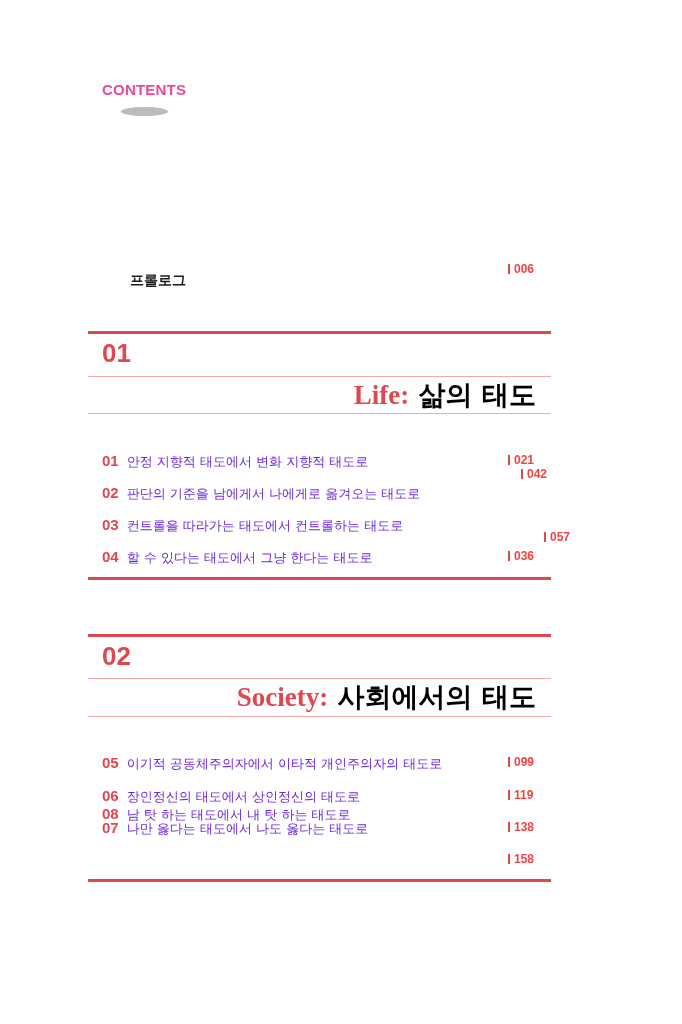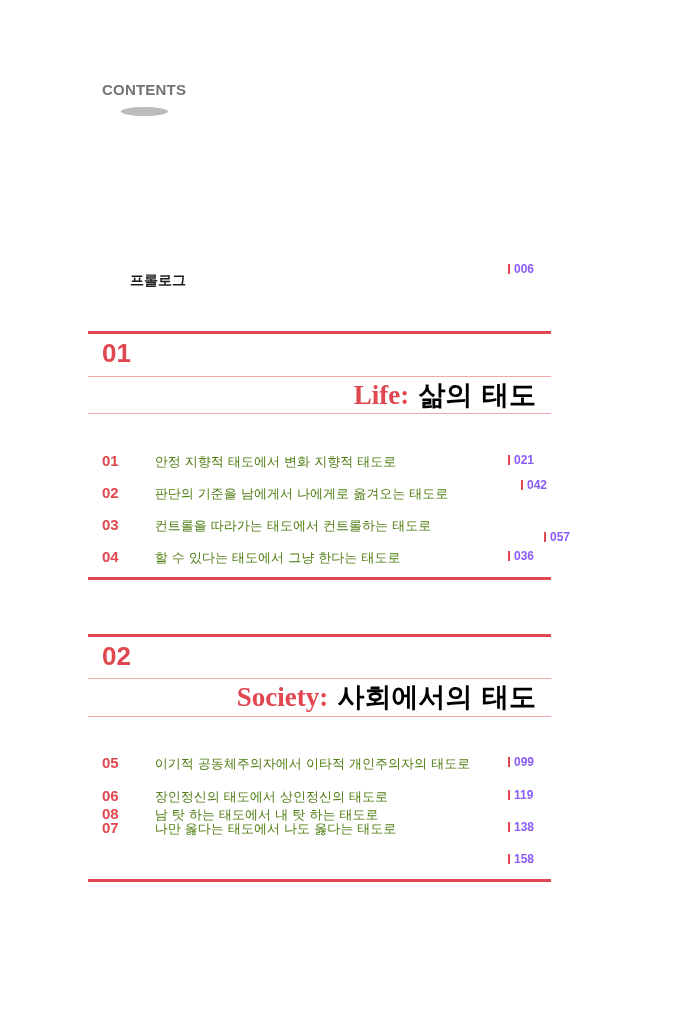--- a/index.html
+++ b/index.html
@@ -1,51 +1,51 @@
 <!DOCTYPE html>
 <html><head>
 <meta charset="utf-8">
 <style>
   html, body { margin:0; padding:0; background:#ffffff; }
   body { width:682px; height:1024px; position:relative; overflow:hidden; font-family:"DejaVu Sans", sans-serif; color:#1a1a1a; }
-  .contents-title { position:absolute; left:102px; top:81px; font-family:"Liberation Sans", sans-serif; font-weight:bold; font-size:15px; color:#737373; letter-spacing:0.2px; }
+  .contents-title { position:absolute; left:102px; top:81px; font-family:"Liberation Sans", sans-serif; font-weight:bold; font-size:15px; color:#ec4899; letter-spacing:0.2px; }
   .contents-dot { position:absolute; left:121px; top:107px; width:47px; height:9px; border-radius:50%; background:#bcbcbc; }
   .prologue { position:absolute; left:130px; top:272px; font-size:14px; font-weight:bold; }
-  .page { position:absolute; font-family:"Liberation Sans", sans-serif; font-weight:bold; font-size:12px; color:#8b5cf6; }
+  .page { position:absolute; font-family:"Liberation Sans", sans-serif; font-weight:bold; font-size:12px; color:#ef4444; }
   .page .bar { display:inline-block; width:2px; height:10px; background:#e0474f; margin-right:4px; vertical-align:-1px; }
   .rule-thick { position:absolute; left:88px; width:463px; height:3px; background:#e0474f; }
   .rule-thin { position:absolute; left:88px; width:463px; height:1px; background:#f4a9ad; }
   .part-num { position:absolute; left:102px; font-family:"Liberation Sans", sans-serif; font-weight:bold; font-size:26px; color:#e0474f; }
   .part-title { position:absolute; right:146px; font-size:27px; font-weight:bold; white-space:nowrap; }
   .part-title .en { font-family:"Liberation Serif", serif; color:#e0474f; }
   .part-title .ko { font-family:"DejaVu Serif", serif; color:#000000; }
   .entry { position:absolute; left:102px; font-size:13px; white-space:nowrap; }
   .entry .num { font-family:"Liberation Sans", sans-serif; font-weight:bold; font-size:15px; color:#e0474f; margin-right:8px; }
-  .entry .txt { color:#4d7c0f;margin-left:28px; }
+  .entry .txt { color:#6d28d9; }
 </style>
 </head>
 <body>
 
 <div class="contents-title">CONTENTS</div>
 <div class="contents-dot"></div>
 
 <div class="prologue">프롤로그</div>
 <div class="page" style="left:508px;top:262px;"><span class="bar"></span><span>006</span></div>
 
 <div class="rule-thick" style="top:331px;"></div>
 <div class="part-num" style="top:338px;">01</div>
 <div class="rule-thin" style="top:376px;"></div>
 <div class="part-title" style="top:377px;"><span class="en">Life:</span> <span class="ko">삶의 태도</span></div>
 <div class="rule-thin" style="top:413px;"></div>
 
 <div class="entry" style="top:452px;"><span class="num">01</span><span class="txt">안정 지향적 태도에서 변화 지향적 태도로</span></div>
 <div class="page" style="left:508px;top:453px;"><span class="bar"></span><span>021</span></div>
 
 <div class="entry" style="top:484px;"><span class="num">02</span><span class="txt">판단의 기준을 남에게서 나에게로 옮겨오는 태도로</span></div>
-<div class="page" style="left:508px;top:478px;padding-left:13px;"><span class="bar"></span><span>042</span></div>
+<div class="page" style="left:508px;top:467px;padding-left:13px;"><span class="bar"></span><span>042</span></div>
 
 <div class="entry" style="top:516px;"><span class="num">03</span><span class="txt">컨트롤을 따라가는 태도에서 컨트롤하는 태도로</span></div>
 <div class="page" style="left:508px;top:530px;padding-left:36px;"><span class="bar"></span><span>057</span></div>
 
 <div class="entry" style="top:548px;text-align:right;"><span class="num">04</span><span class="txt">할 수 있다는 태도에서 그냥 한다는 태도로</span></div>
 <div class="page" style="left:508px;top:549px;"><span class="bar"></span><span>036</span></div>
 
 <div class="rule-thick" style="top:577px;"></div>
 
 <div class="rule-thick" style="top:634px;"></div>

